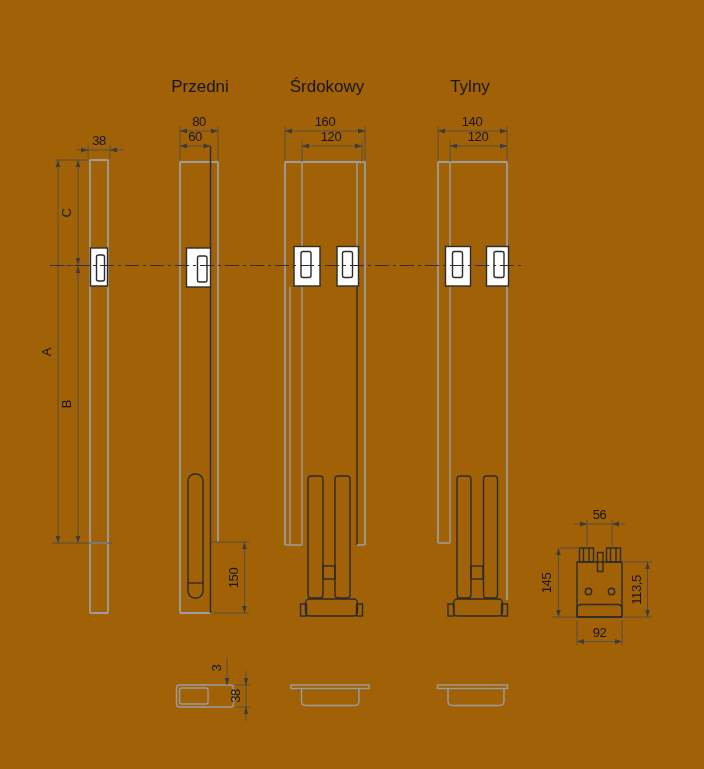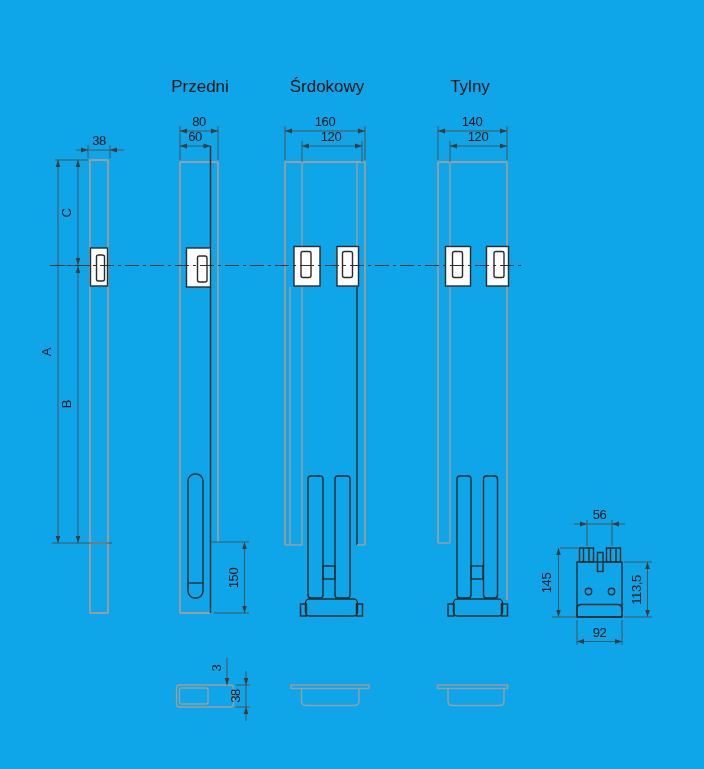--- a/index.html
+++ b/index.html
@@ -1,19 +1,19 @@
 <!DOCTYPE html>
 <html><head>
 <meta charset="utf-8">
 <style>
   html,body { margin:0; padding:0; background:#ffffff; }
   .canvas {
     position:relative;
     width:704px; height:769px;
-    background:#0ea5e9;
+    background:#a16207;
     font-family:"Liberation Sans", sans-serif;
     overflow:hidden;
   }
   svg { position:absolute; left:0; top:0; }
   .g-line  { stroke:#9d9d9d; stroke-width:1.8; fill:none; }
   .g-thin  { stroke:#9d9d9d; stroke-width:1.4; fill:none; }
   .d-line  { stroke:#2b2b2b; stroke-width:1.4; fill:none; }
   .d-fill  { stroke:#2b2b2b; stroke-width:1.4; fill:#ffffff; }
   .dim     { stroke:#4d4d4d; stroke-width:0.9; fill:none; }
   .arrow   { fill:#3c3c3c; stroke:none; }

